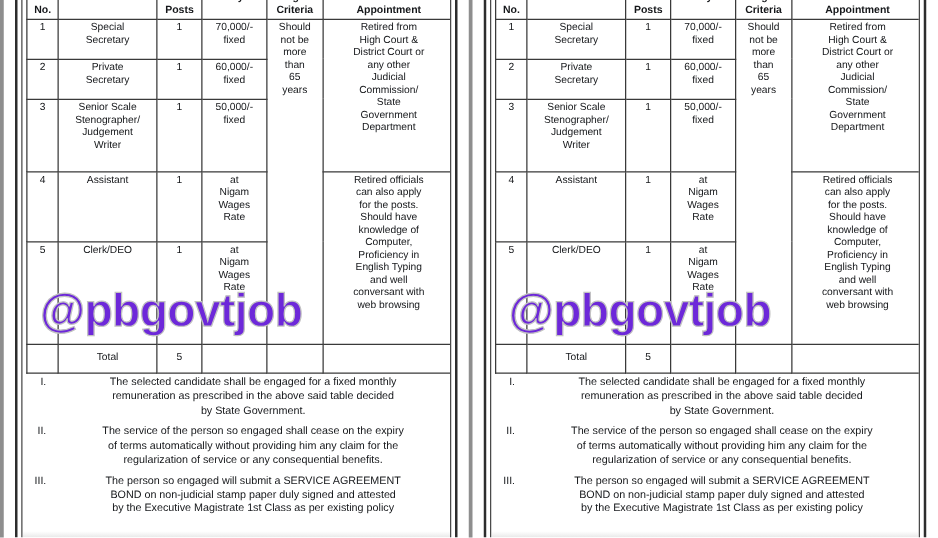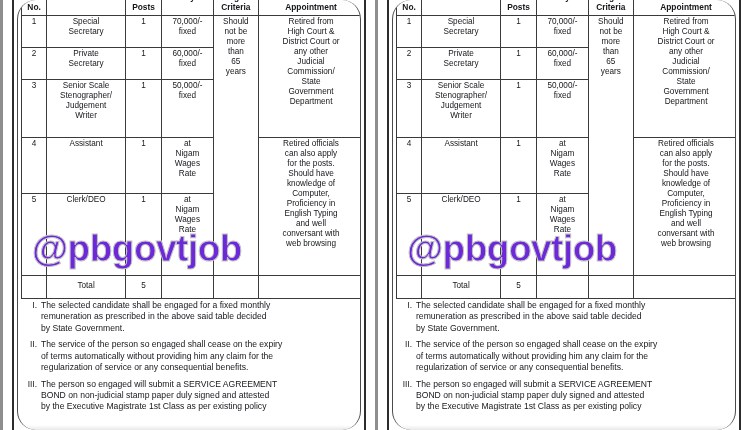--- a/index.html
+++ b/index.html
@@ -32,21 +32,20 @@
     border-right:2px solid #2c2c2c;
     background:#ffffff;
   }
   .inner{
     position:absolute;
     left:3px;top:0;right:3px;bottom:0;
     border-left:1px solid #4a4a4a;
     border-right:1px solid #4a4a4a;
     background:#ffffff;
     overflow:hidden;
-    border-radius:19px;
   }
   
   table.jobs{
     position:absolute;
     left:3px;top:-10px;
     width:343px;
     border-collapse:collapse;
     table-layout:fixed;
     font-size:8.2px;
     line-height:1.22;
@@ -90,21 +89,21 @@
   }
   .cond .num{
     width:16px;
     flex:0 0 16px;
     text-align:right;
     padding-right:4px;
     font-size:8.4px;
   }
   .cond .txt{
     flex:1 1 auto;
-    text-align:left;
+    text-align:center;
   }
   .cond .txt .ln{display:block;}
 
   
   .watermark{
     position:absolute;
     left:14px;
     top:228px;
     width:330px;
     font-size:37px;

